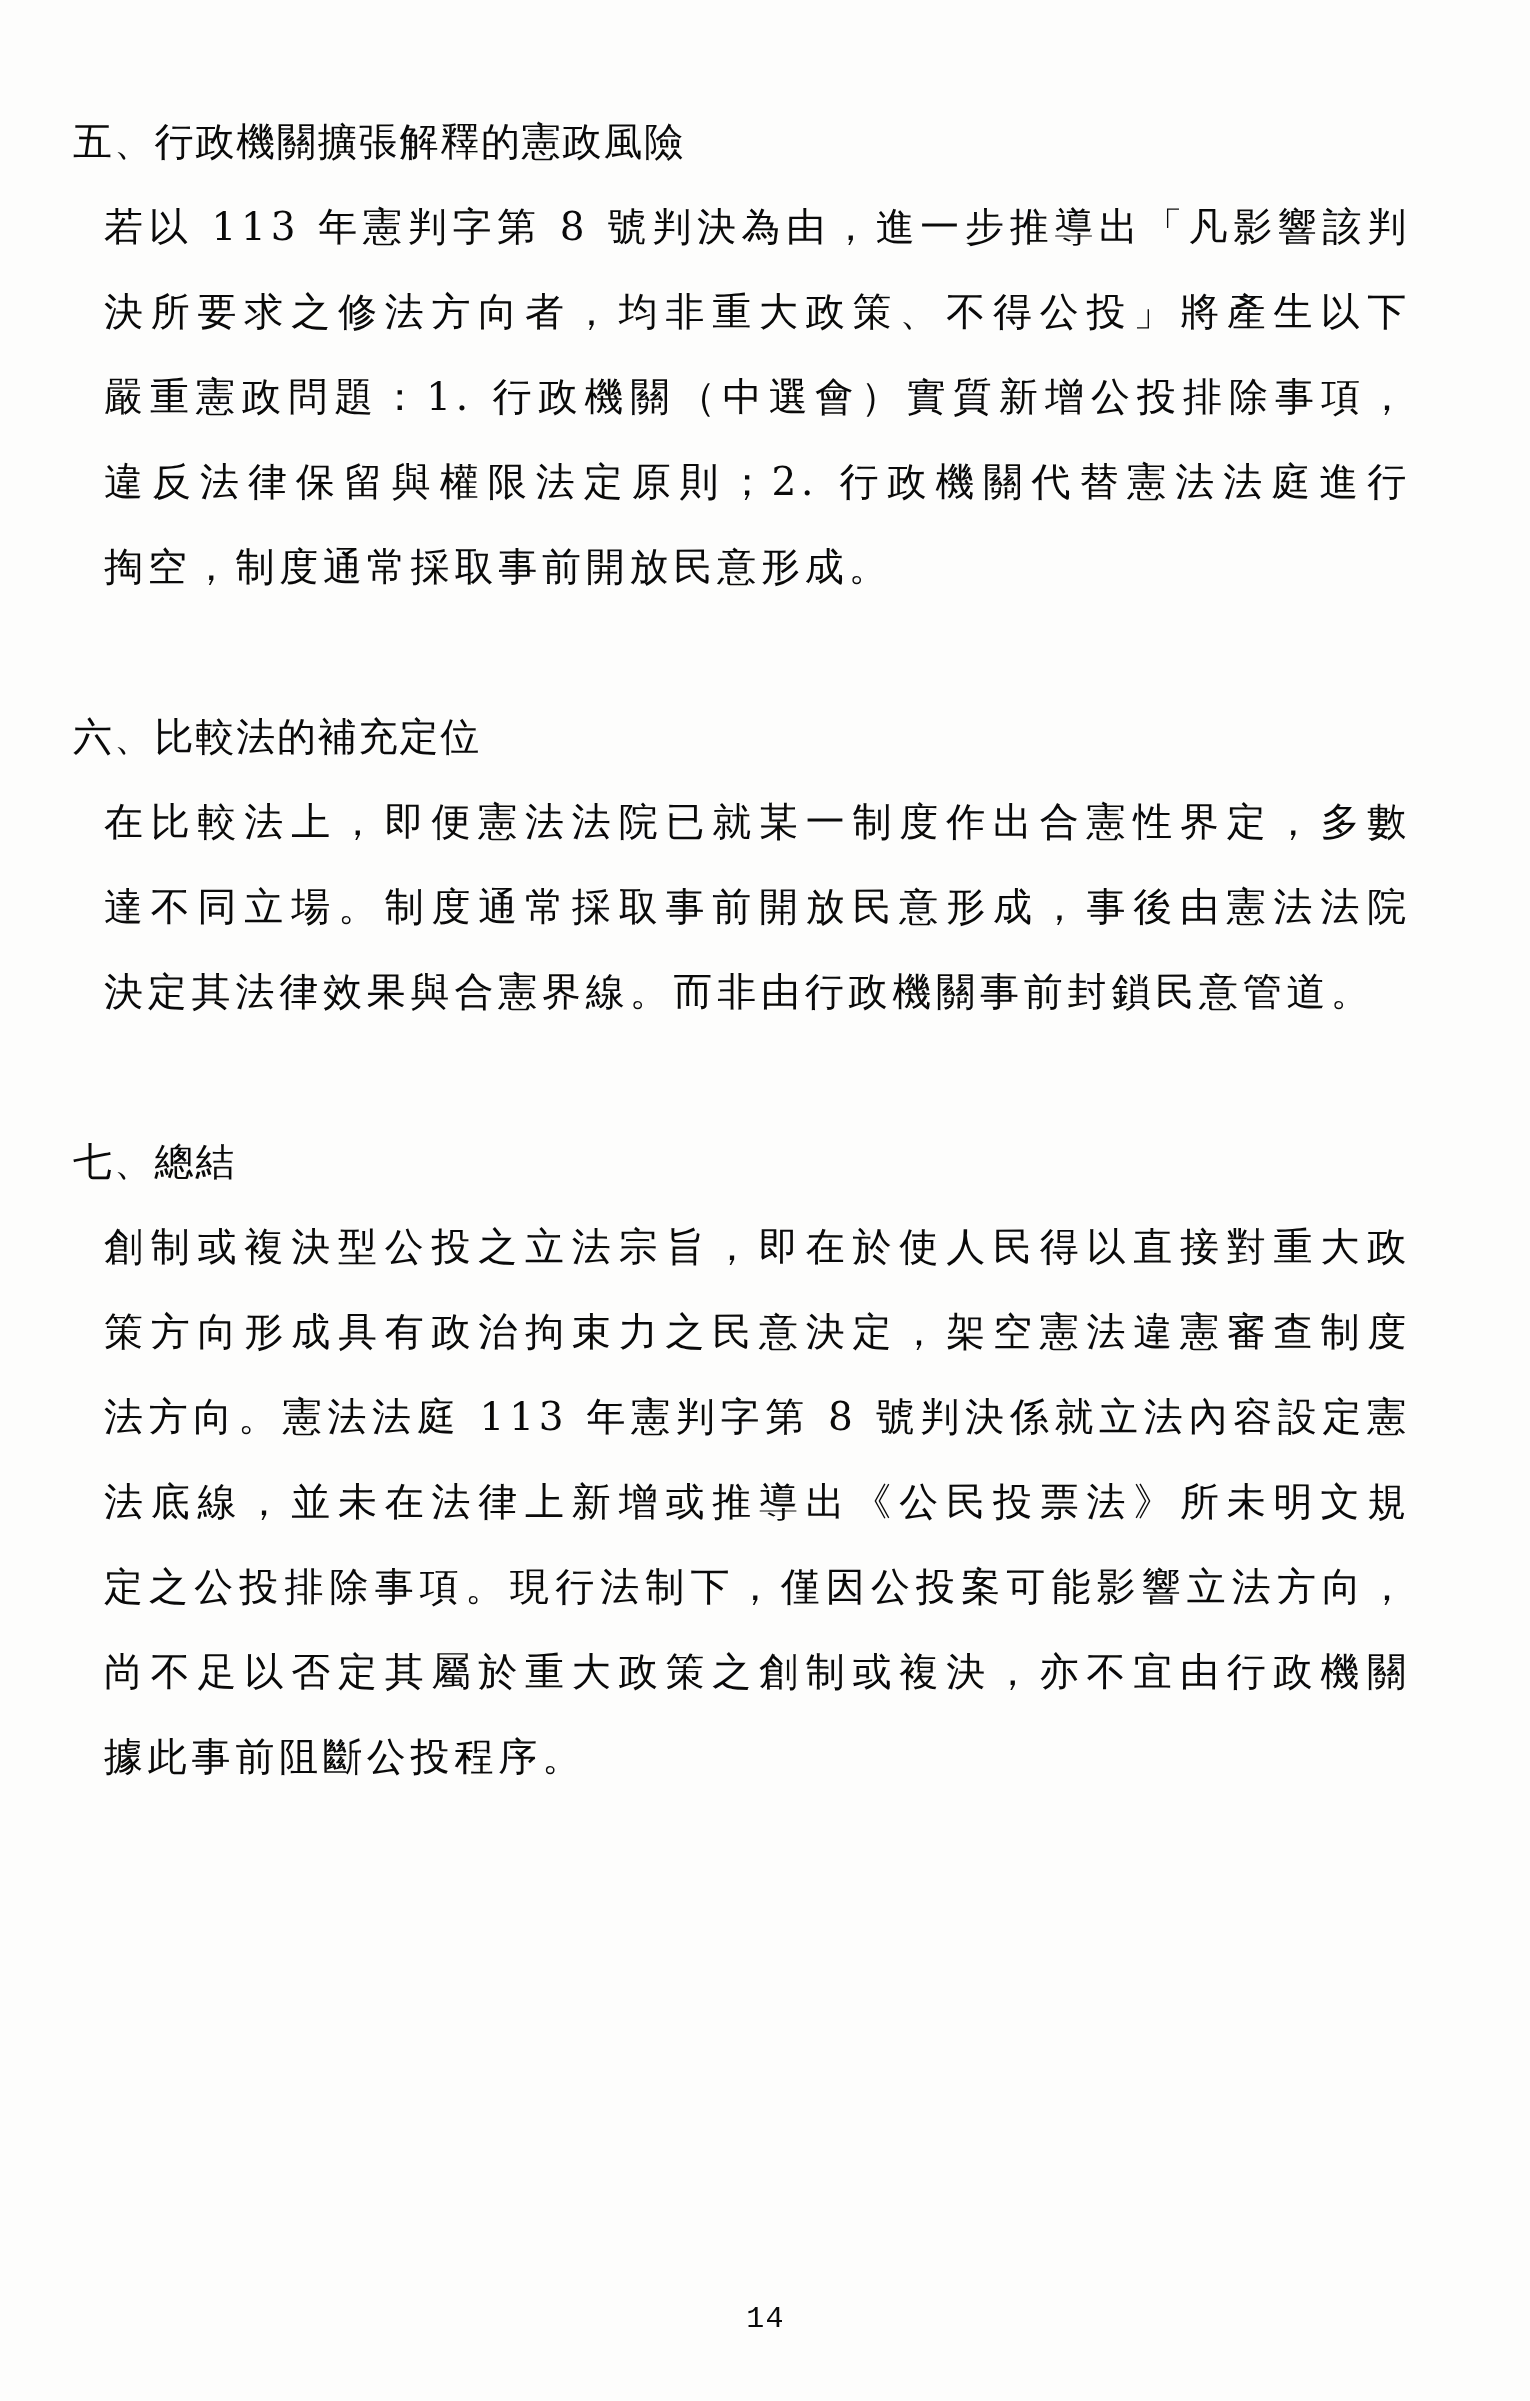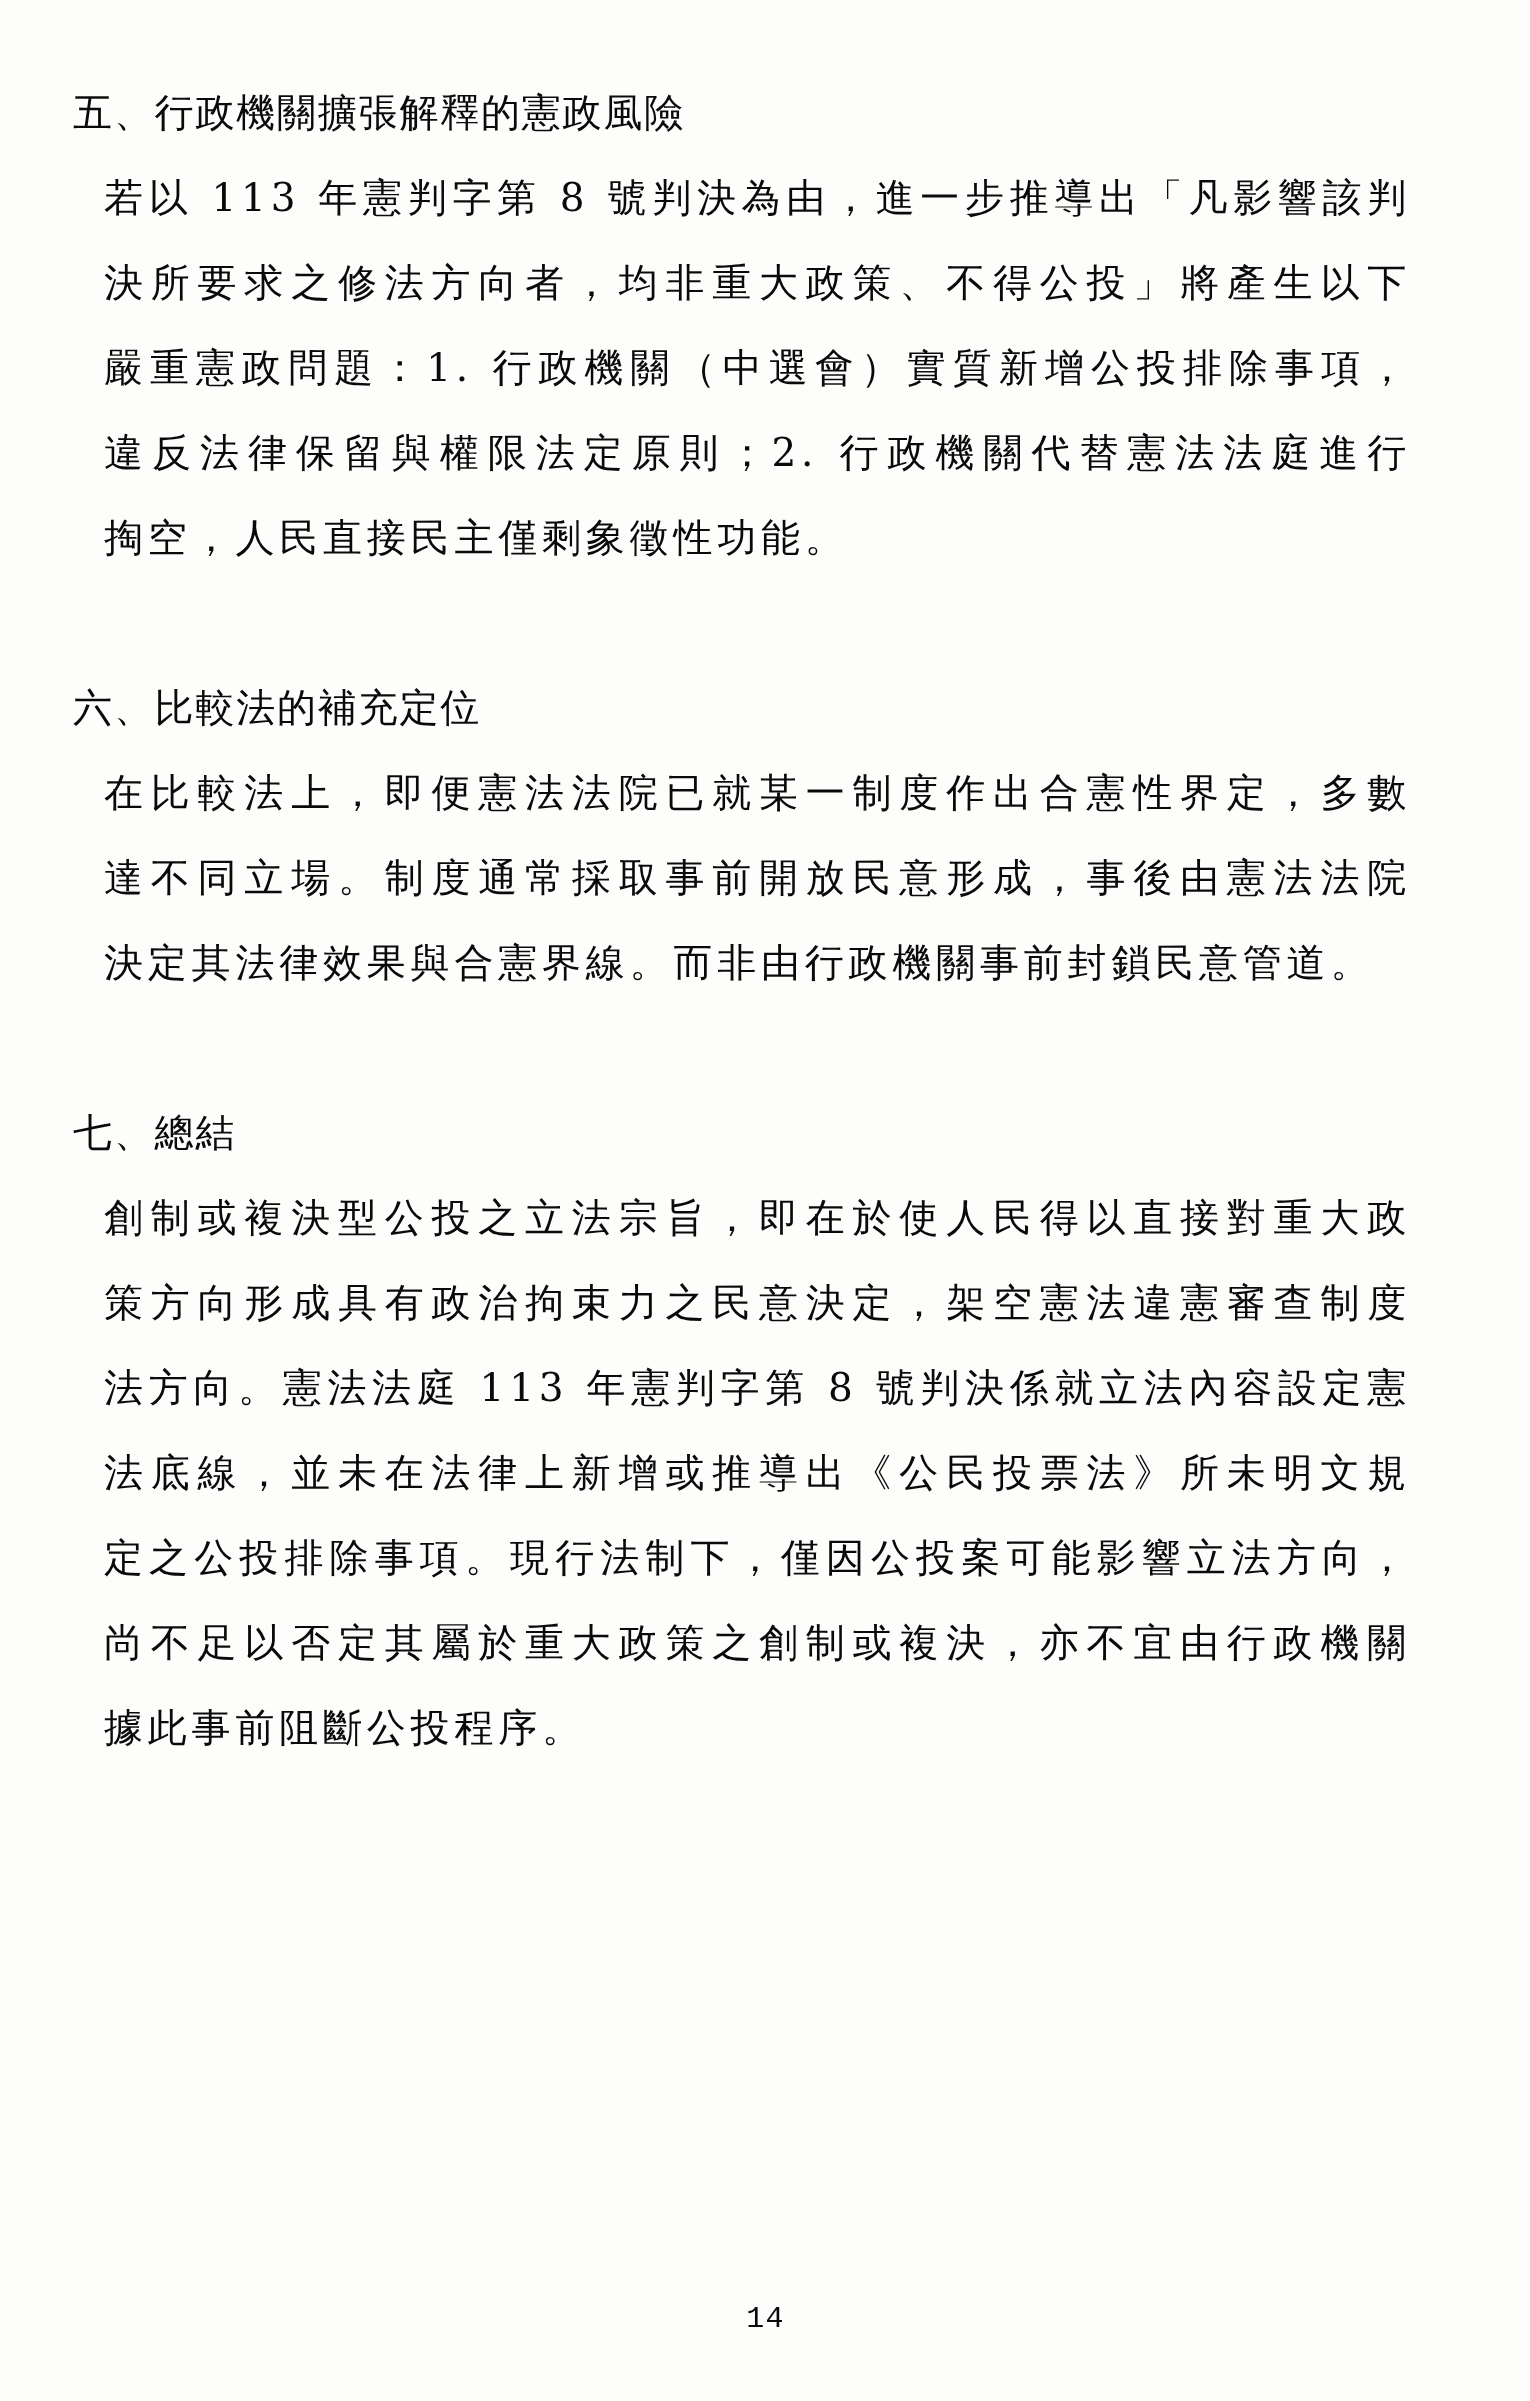--- a/index.html
+++ b/index.html
@@ -11,21 +11,21 @@
     position: relative;
     width: 1531px;
     height: 2401px;
     margin: 0 auto;
     background: #fdfdfc;
     color: #0a0a0a;
     font-family: "DejaVu Serif", "Liberation Serif", serif;
     overflow: hidden;
   }
   .content {
-    padding-top: 70px;
+    padding-top: 99px;
   }
   .document-section {
     margin: 0;
   }
   .document-section + .document-section {
     margin-top: 85px; 
   }
   .section-heading {
     margin: 0 0 0 73px;
     font-size: 39px;
@@ -63,21 +63,21 @@
 
 <div class="page">
   <div class="content" id="sections-root">
 
   <section class="document-section">
         <h2 class="section-heading">五、行政機關擴張解釋的憲政風險</h2>
         <p class="body-line">若以 113 年憲判字第 8 號判決為由，進一步推導出「凡影響該判</p>
         <p class="body-line">決所要求之修法方向者，均非重大政策、不得公投」將產生以下</p>
         <p class="body-line">嚴重憲政問題：1. 行政機關（中選會）實質新增公投排除事項，</p>
         <p class="body-line">違反法律保留與權限法定原則；2. 行政機關代替憲法法庭進行</p>
-        <p class="body-line last">掏空，人民直接民主僅剩象徵性功能。</p>
+        <p class="body-line last">掏空，制度通常採取事前開放民意形成。</p>
       </section>
       <section class="document-section">
         <h2 class="section-heading">六、比較法的補充定位</h2>
         <p class="body-line">在比較法上，即便憲法法院已就某一制度作出合憲性界定，多數</p>
         <p class="body-line">達不同立場。制度通常採取事前開放民意形成，事後由憲法法院</p>
         <p class="body-line last">決定其法律效果與合憲界線。而非由行政機關事前封鎖民意管道。</p>
       </section>
       <section class="document-section">
         <h2 class="section-heading">七、總結</h2>
         <p class="body-line">創制或複決型公投之立法宗旨，即在於使人民得以直接對重大政</p>

